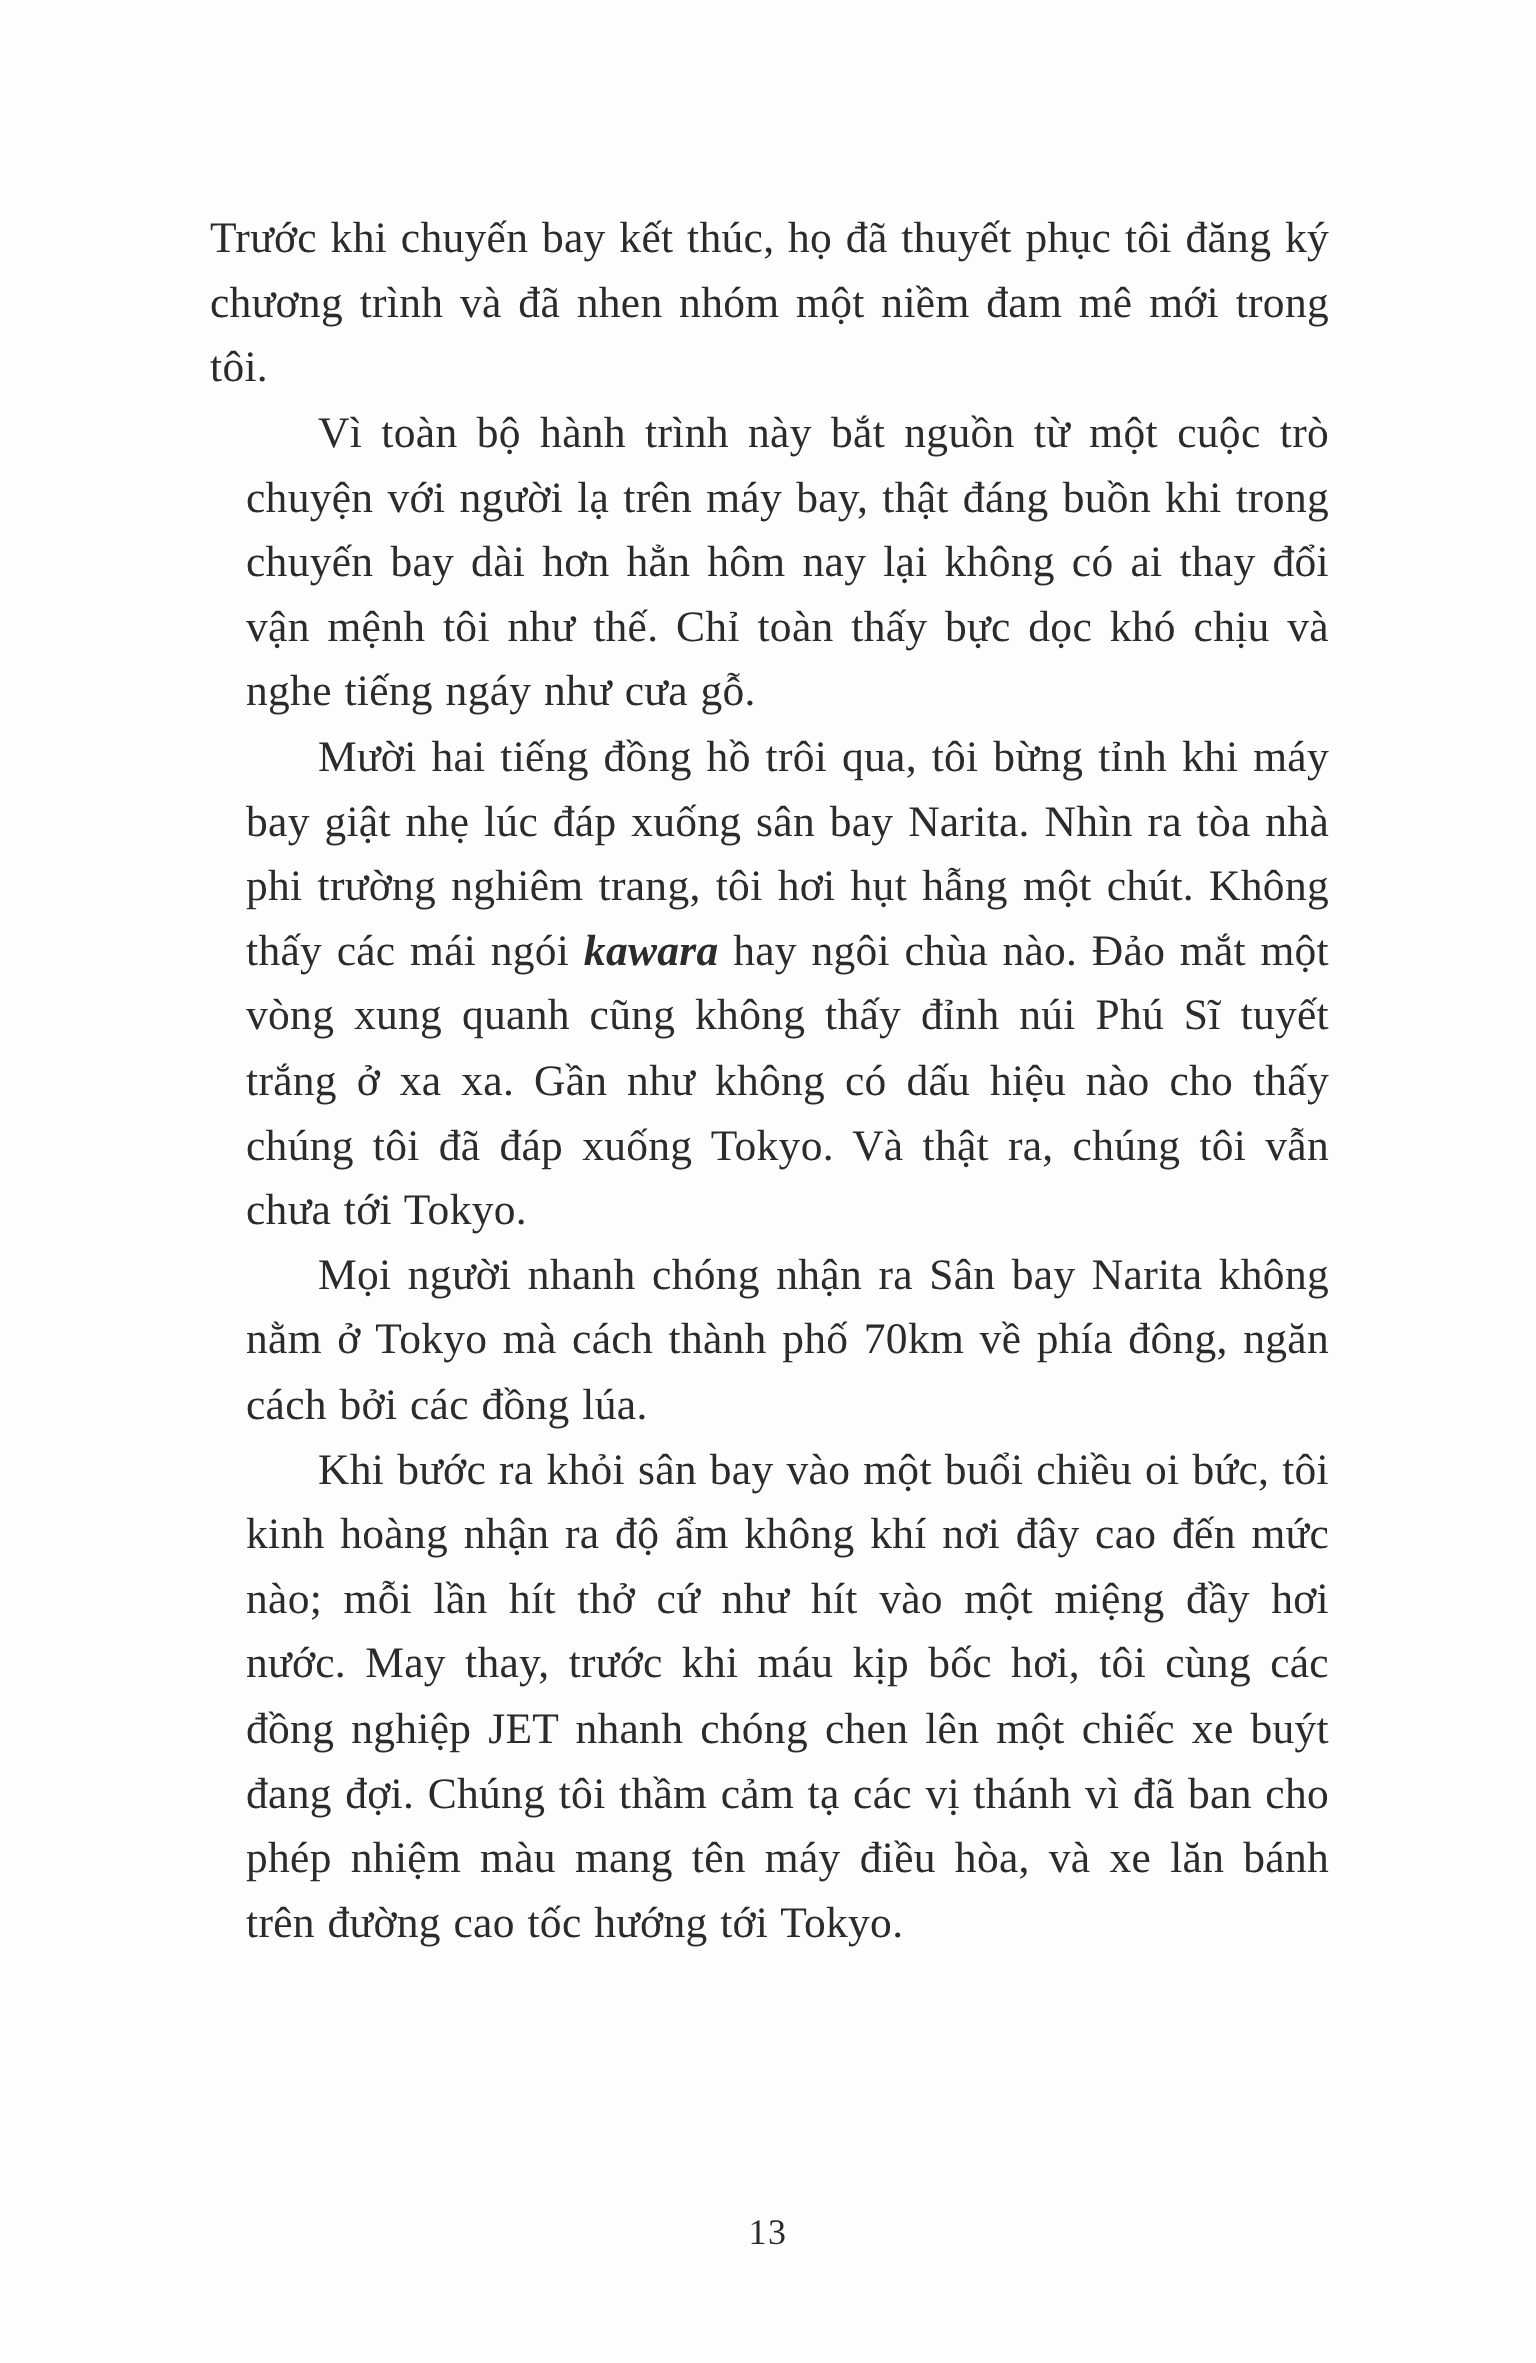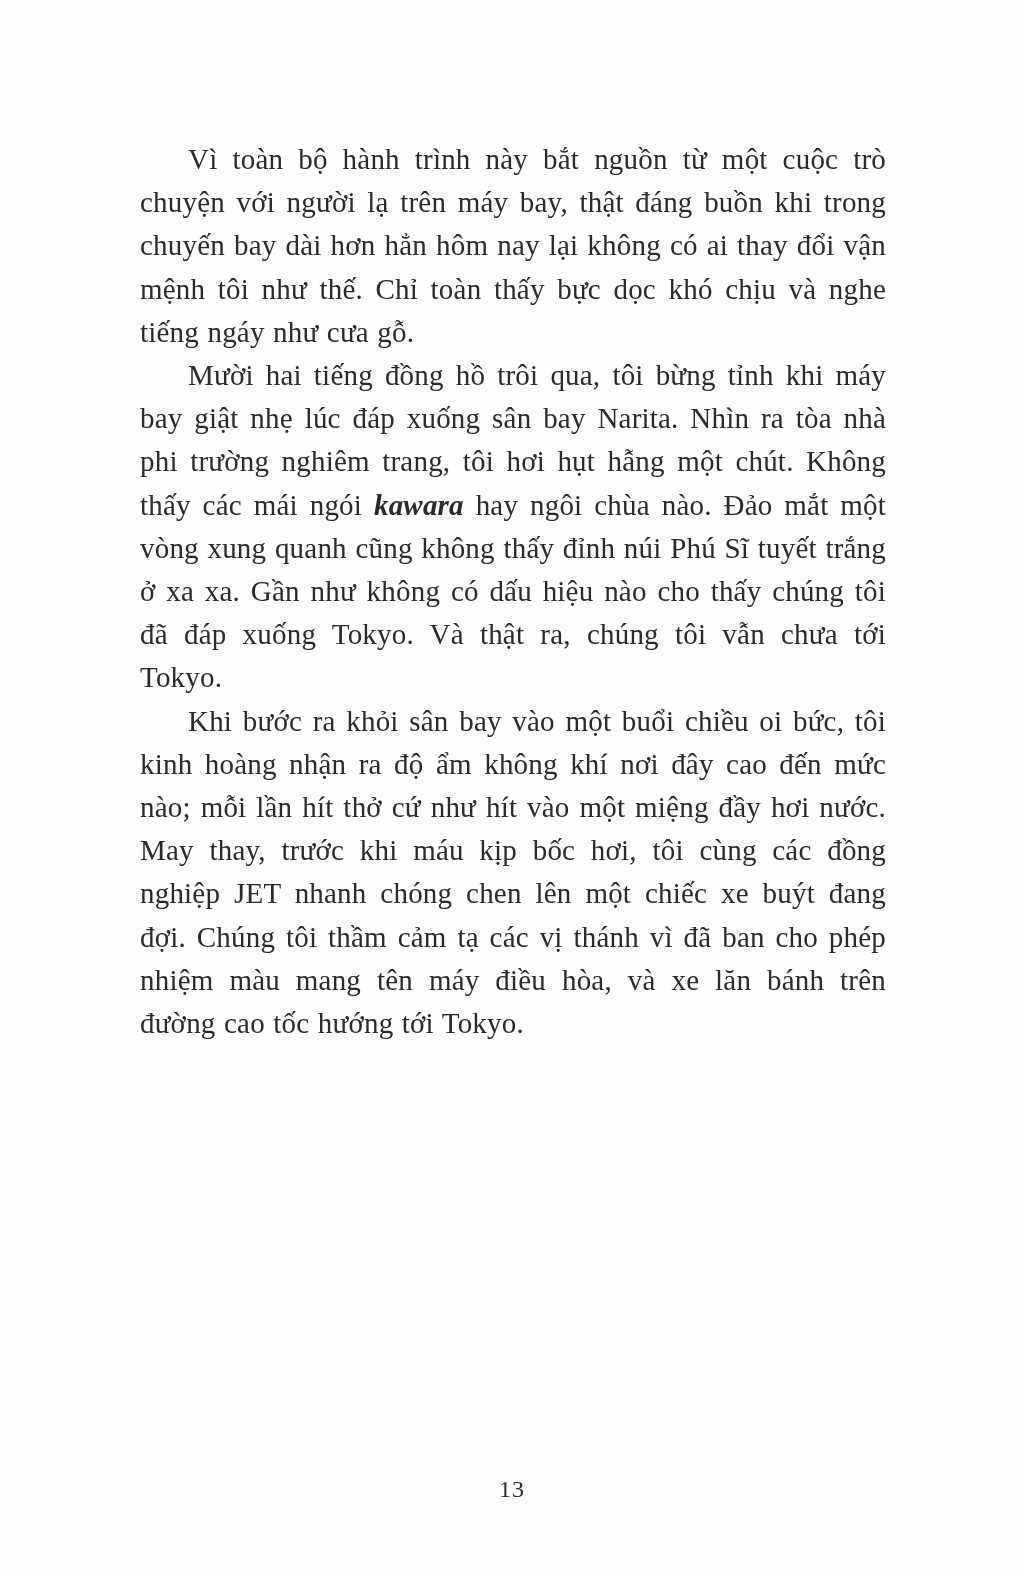--- a/index.html
+++ b/index.html
@@ -26,20 +26,21 @@
   .para {
     margin: 0;
     font-size: 29px;
     line-height: 1.49;
     text-align: justify;
     letter-spacing: 0.2px;
     word-spacing: 1px;
   }
   .para.indent {
     text-indent: 48px;
+    margin-left: 24px;
   }
   .italic {
     font-style: italic;
     font-weight: bold;
   }
   .page-footer {
     position: absolute;
     left: 0;
     right: 0;
     bottom: 72px;
@@ -50,20 +51,22 @@
     color: #2b2b2b;
     letter-spacing: 1px;
   }
 </style>
 </head>
 <body>
 
 <div class="book-page">
   <div class="page-body">
 
+  <p class="para"><span>Trước khi chuyến bay kết thúc, họ đã thuyết phục tôi đăng ký chương trình và đã nhen nhóm một niềm đam mê mới trong tôi.</span></p>
       <p class="para indent"><span>Vì toàn bộ hành trình này bắt nguồn từ một cuộc trò chuyện với người lạ trên máy bay, thật đáng buồn khi trong chuyến bay dài hơn hẳn hôm nay lại không có ai thay đổi vận mệnh tôi như thế. Chỉ toàn thấy bực dọc khó chịu và nghe tiếng ngáy như cưa gỗ.</span></p>
       <p class="para indent"><span>Mười hai tiếng đồng hồ trôi qua, tôi bừng tỉnh khi máy bay giật nhẹ lúc đáp xuống sân bay Narita. Nhìn ra tòa nhà phi trường nghiêm trang, tôi hơi hụt hẫng một chút. Không thấy các mái ngói </span><span class="italic">kawara</span><span> hay ngôi chùa nào. Đảo mắt một vòng xung quanh cũng không thấy đỉnh núi Phú Sĩ tuyết trắng ở xa xa. Gần như không có dấu hiệu nào cho thấy chúng tôi đã đáp xuống Tokyo. Và thật ra, chúng tôi vẫn chưa tới Tokyo.</span></p>
+      <p class="para indent"><span>Mọi người nhanh chóng nhận ra Sân bay Narita không nằm ở Tokyo mà cách thành phố 70km về phía đông, ngăn cách bởi các đồng lúa.</span></p>
       <p class="para indent"><span>Khi bước ra khỏi sân bay vào một buổi chiều oi bức, tôi kinh hoàng nhận ra độ ẩm không khí nơi đây cao đến mức nào; mỗi lần hít thở cứ như hít vào một miệng đầy hơi nước. May thay, trước khi máu kịp bốc hơi, tôi cùng các đồng nghiệp JET nhanh chóng chen lên một chiếc xe buýt đang đợi. Chúng tôi thầm cảm tạ các vị thánh vì đã ban cho phép nhiệm màu mang tên máy điều hòa, và xe lăn bánh trên đường cao tốc hướng tới Tokyo.</span></p>
     </div>
   <div class="page-footer">
     <span class="page-number">13</span>
   </div>
 </div>
 
 </body></html>

